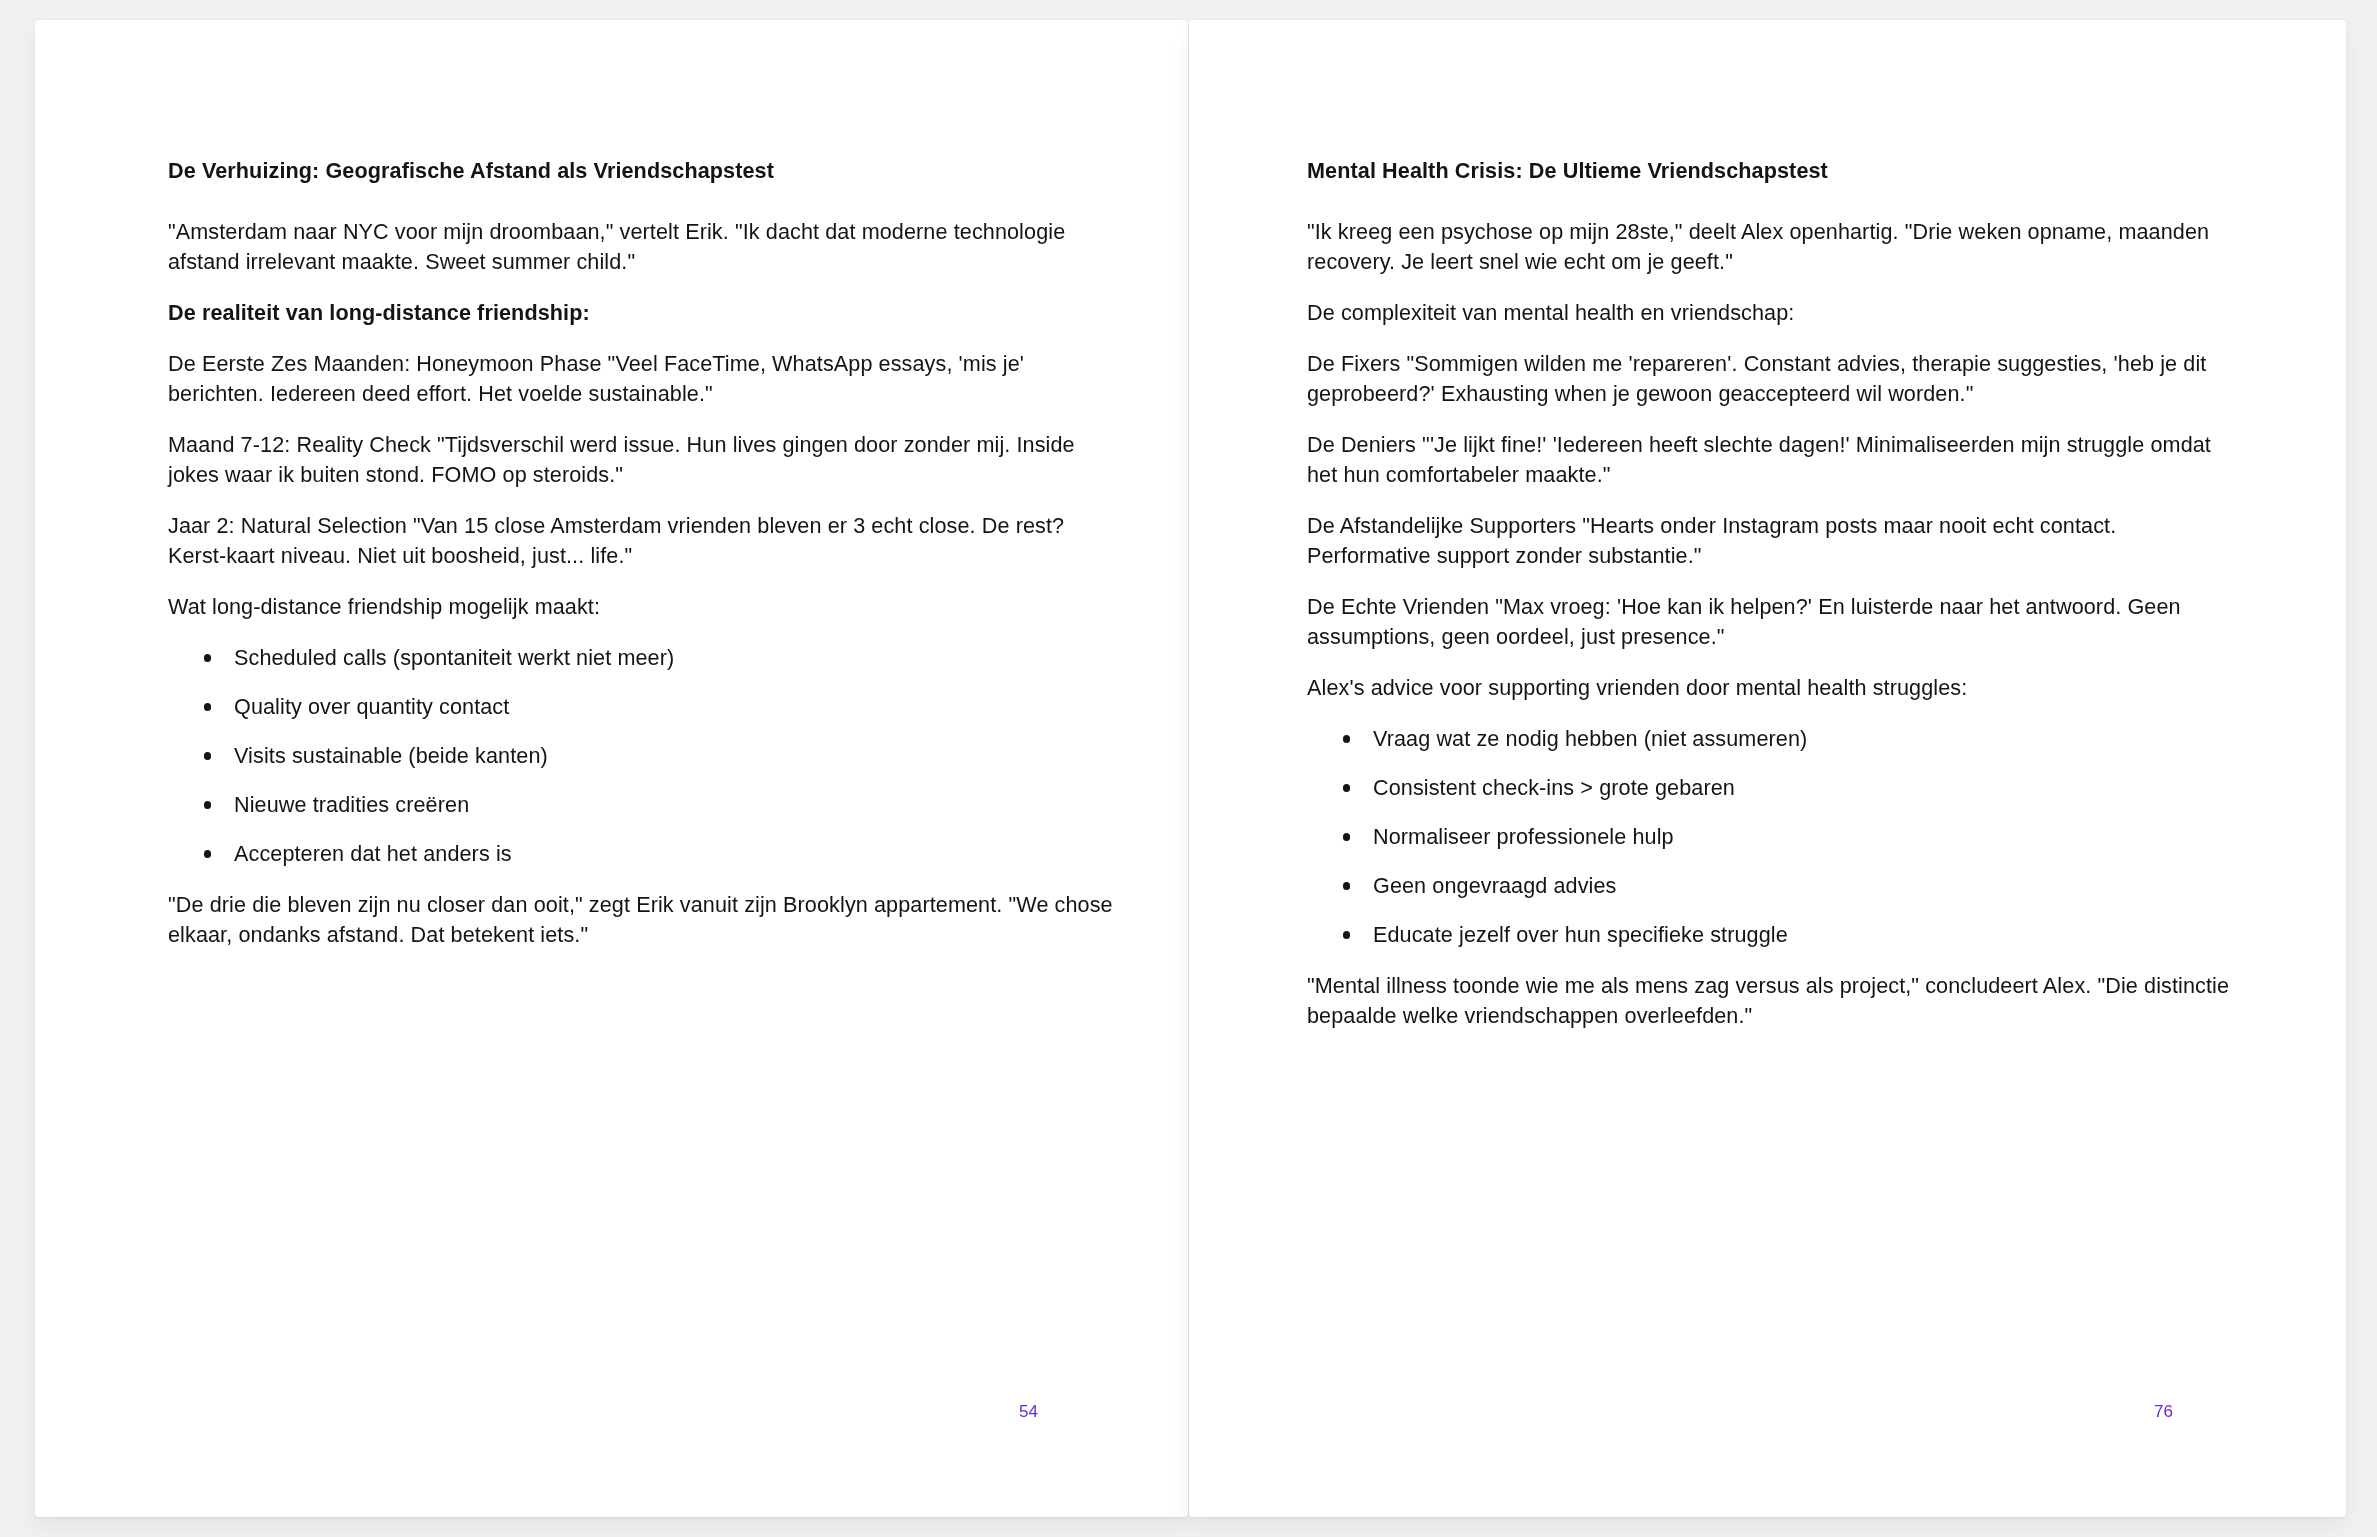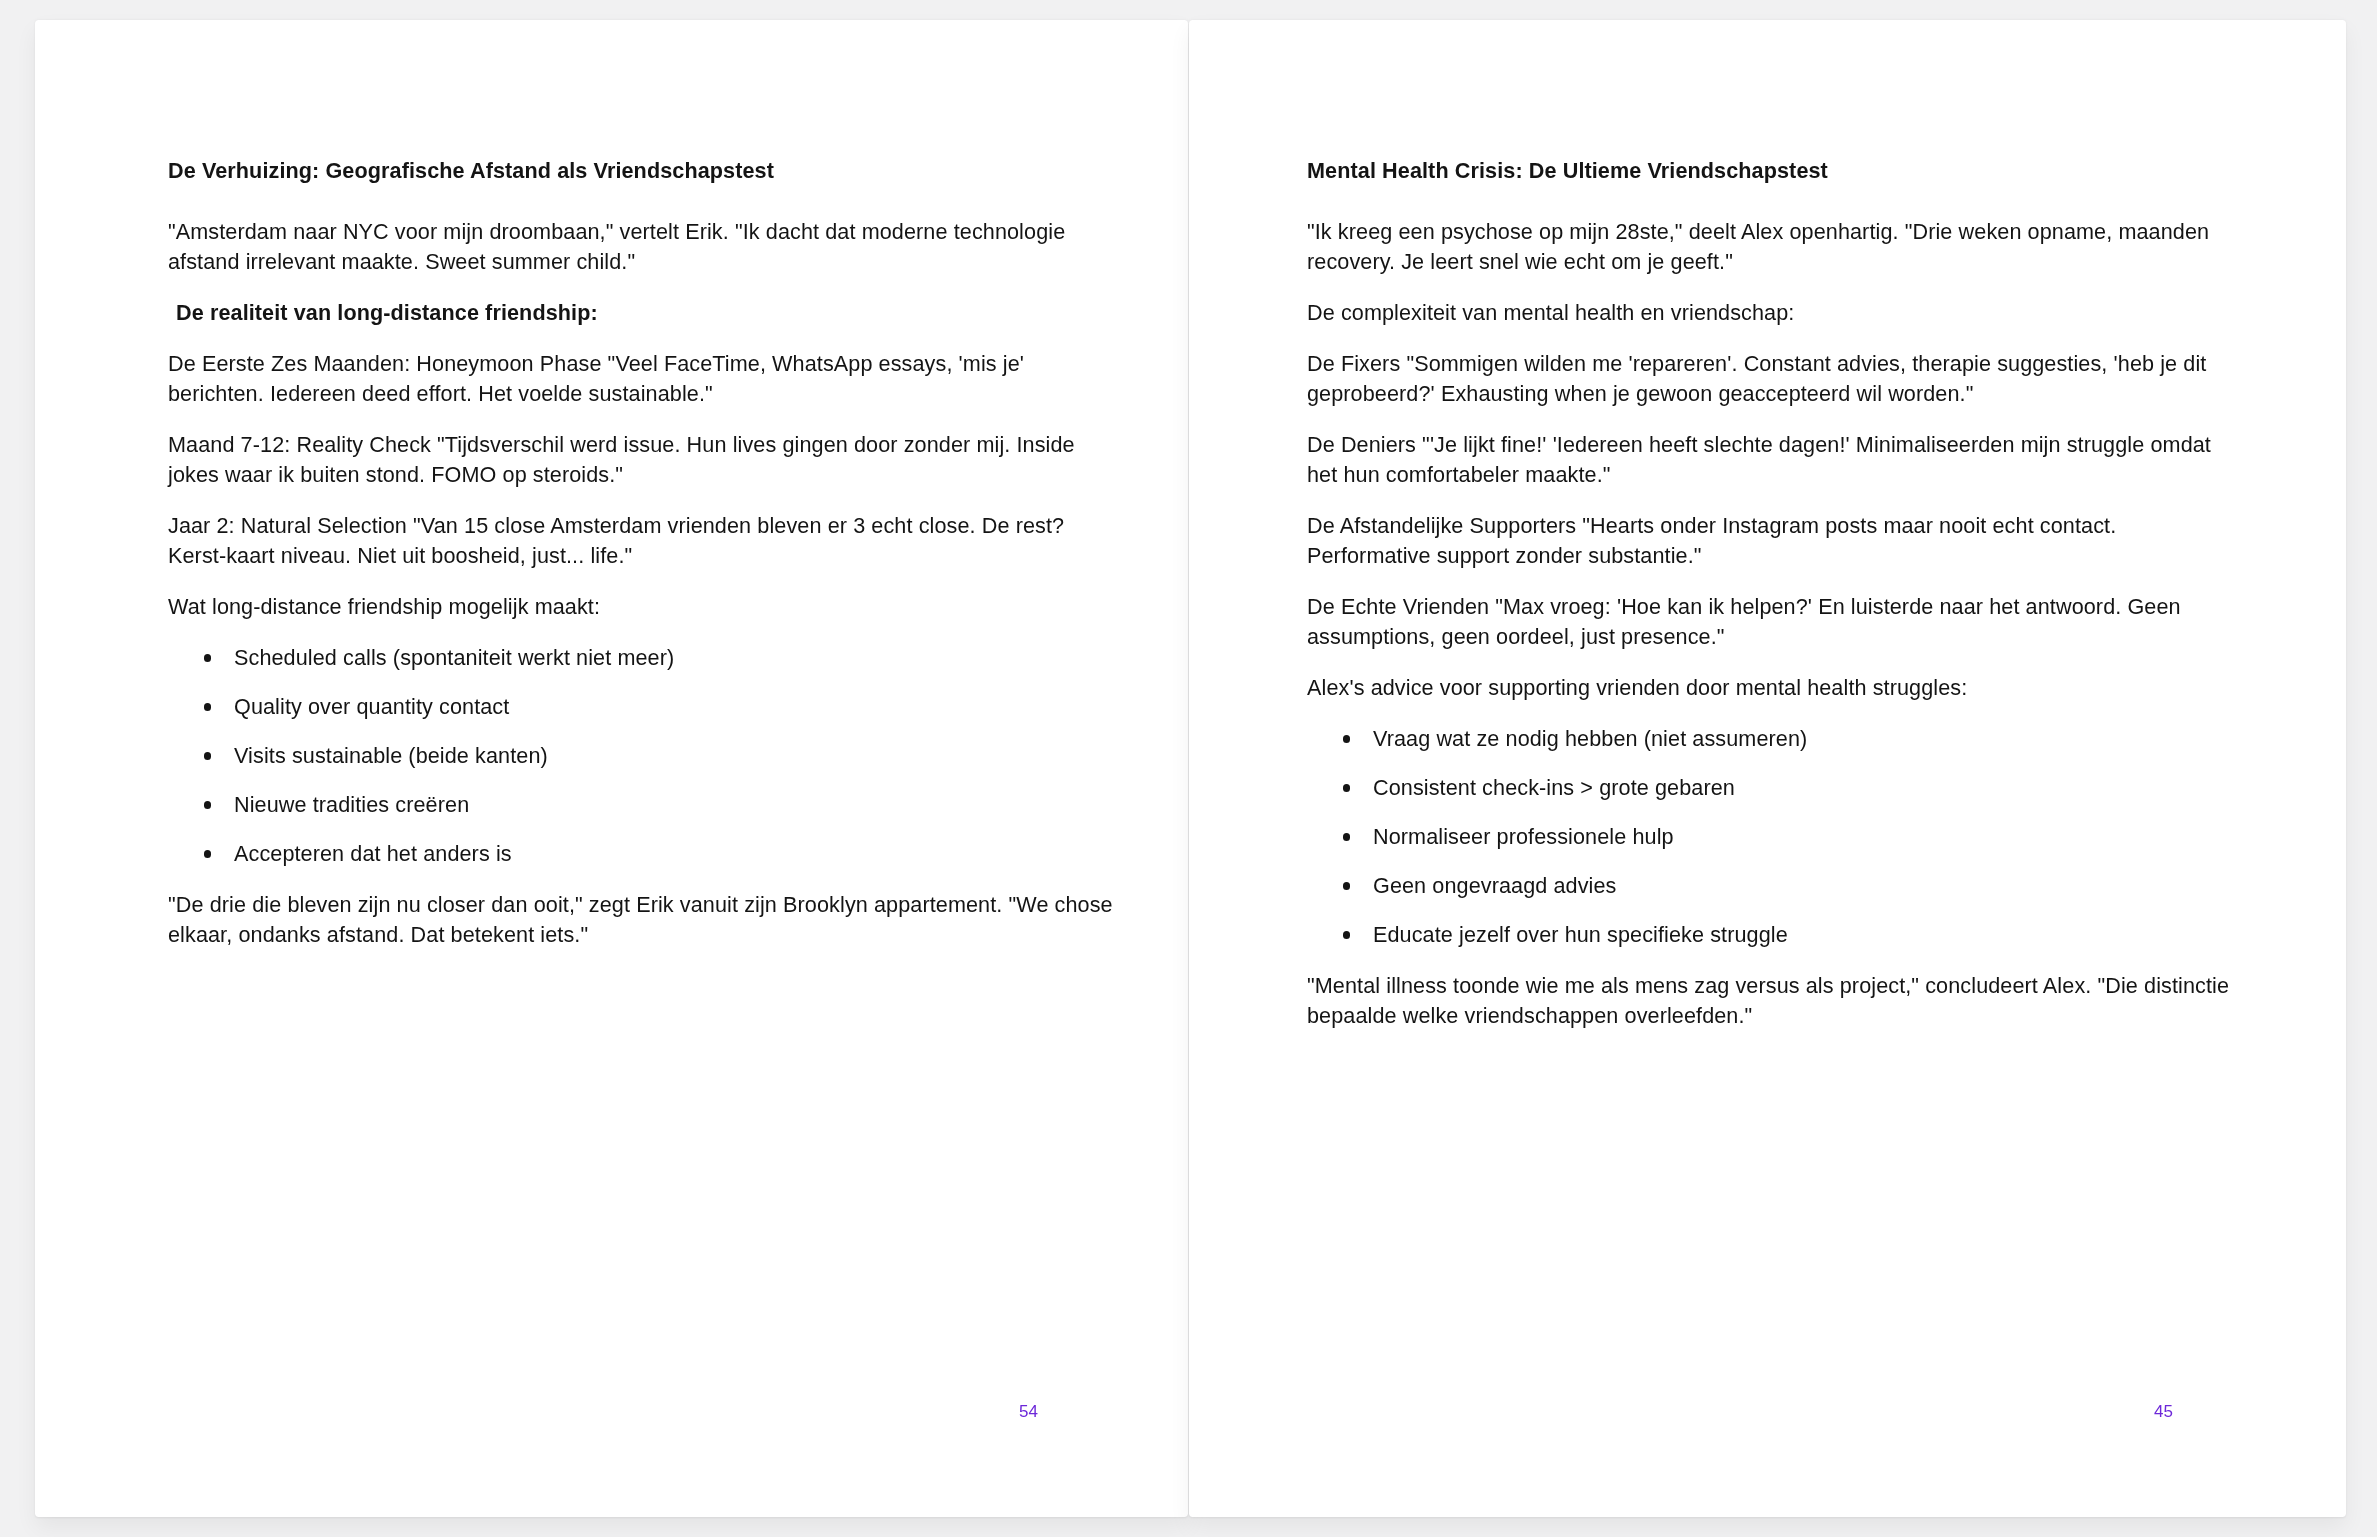--- a/index.html
+++ b/index.html
@@ -40,21 +40,21 @@
   h1.doc-title {
     font-size: 21.6px;
     line-height: 33px;
     font-weight: 700;
     margin: 0 0 30px 0;
   }
   h2.sub-heading {
     font-size: 21.6px;
     line-height: 30px;
     font-weight: 700;
-    margin: 0 0 21px 8px;
+    margin: 0 0 21px 0;
   }
   p.para {
     margin: 0 0 21px 0;
     white-space: pre-line;
   }
   ul.bullet-list {
     list-style: none;
     margin: 0 0 21px 0;
     padding: 0;
   }
@@ -133,17 +133,17 @@
       <ul class="bullet-list">
         <li>Vraag wat ze nodig hebben (niet assumeren)</li>
         <li>Consistent check-ins &gt; grote gebaren</li>
         <li>Normaliseer professionele hulp</li>
         <li>Geen ongevraagd advies</li>
         <li>Educate jezelf over hun specifieke struggle</li>
       </ul>
       <p class="para">"Mental illness toonde wie me als mens zag versus als project," concludeert Alex. "Die distinctie
 bepaalde welke vriendschappen overleefden."</p>
     </div>
-    <div class="page-number">45</div>
+    <div class="page-number">76</div>
   </div>
 
 </div>
 
 
 </body></html>

